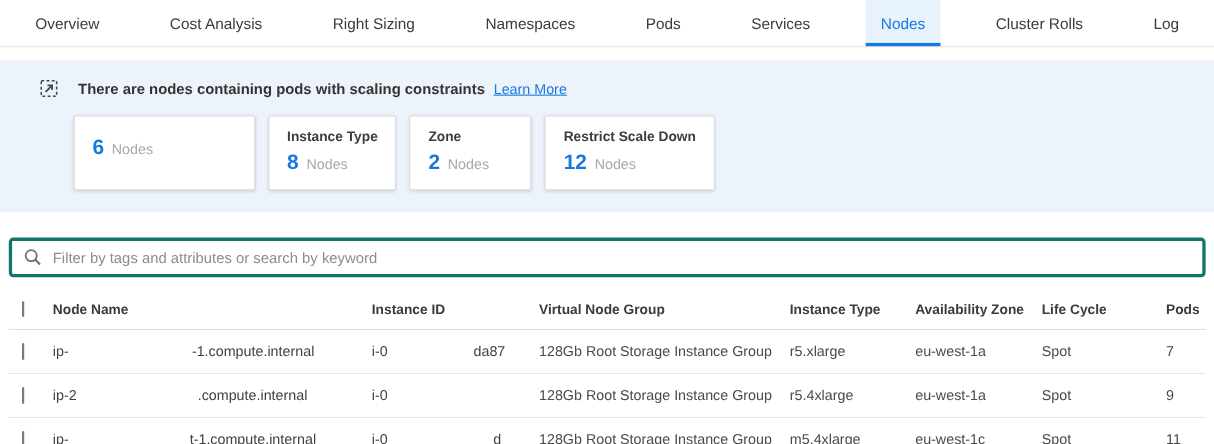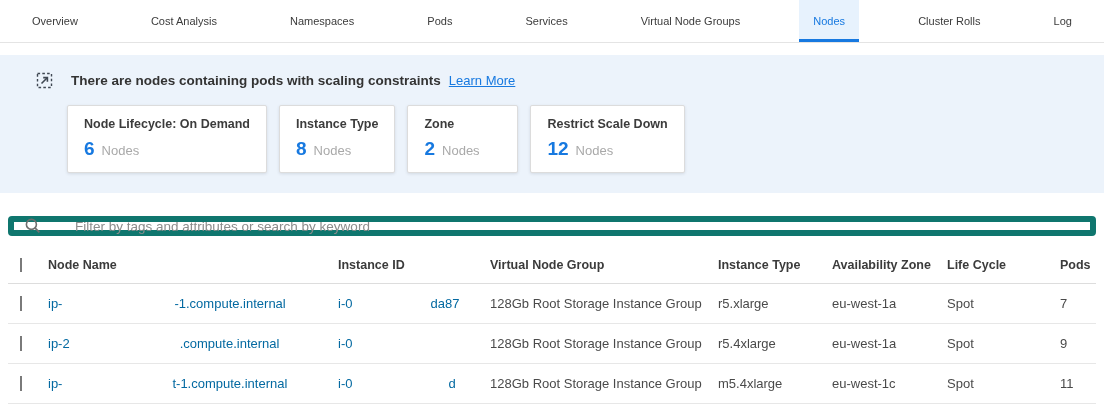--- a/index.html
+++ b/index.html
@@ -2,90 +2,89 @@
 <html><head>
 <meta charset="utf-8">
 <style>
   * { margin:0; padding:0; box-sizing:border-box; }
   html,body { width:1104px; height:404px; overflow:hidden; background:#fff;
     font-family:"Liberation Sans","DejaVu Sans",sans-serif; color:#3b3b3b; }
 
   
   .tabbar { display:flex; align-items:stretch; height:43px; border-bottom:1px solid #e4e4e4;
     justify-content:space-between; padding:0 18px; }
-  .tab { display:flex; align-items:center; padding:0 14px; font-size:11px; color:#3b3b3b;
+  .tab { display:flex; align-items:center; padding:0 14px; font-size:14px; color:#3b3b3b;
     cursor:pointer; border-bottom:3px solid transparent; border-top:3px solid transparent; white-space:nowrap; }
   .tab.active { background:#e7f2fd; color:#1779e0; border-bottom-color:#1779e0; }
 
   
   .panel { background:#ecf3fb; margin-top:12px; padding:17px 24px 20px 36px; }
   .panel-msg { display:flex; align-items:center; }
   .msg-icon { width:17px; height:17px; flex:0 0 17px; }
   .panel-msg .text { margin-left:18px; font-size:13.5px; font-weight:700; color:#333; }
   .panel-msg a { margin-left:8px; font-size:13px; color:#1779e0; text-decoration:underline; cursor:pointer; }
 
   .cards { display:flex; gap:12px; margin:16px 0 0 31px; }
   .card { background:#fff; border:1px solid #dcdcdc; border-radius:2px;
     box-shadow:0 1px 3px rgba(31,45,61,.12); padding:11px 16px 12px; }
   .card-title { font-size:12.5px; font-weight:700; color:#3c3c3c; white-space:nowrap; }
   .card-value { margin-top:7px; display:flex; align-items:baseline; }
   .card-value .num { font-size:19px; color:#1779e0; font-weight:600; }
   .card-value .unit { font-size:13px; color:#a9a9a9; margin-left:7px; }
 
   
   .main { padding:0 8px; }
-  .searchbox { margin-top:23px; height:20px; border:6px solid #0f766e; border-radius:4px;
-    display:flex; align-items:center; padding:0 10px; background:#fff;gap:24px; }
+  .searchbox { margin-top:23px; height:36px; border:3px solid #0f766e; border-radius:4px;
+    display:flex; align-items:center; padding:0 10px; background:#fff; }
   .searchbox svg { flex:0 0 18px; }
   .searchbox input { border:none; outline:none; flex:1; margin-left:9px; font-size:13.5px;
     font-family:inherit; color:#3b3b3b; background:transparent; }
   .searchbox input::placeholder { color:#8c8c8c; }
 
   .table { margin-top:10px; }
   .trow { display:grid; grid-template-columns:40px 290px 152px 228px 114px 115px 113px 1fr;
     align-items:center; position:relative; }
   .thead { height:38px; border-bottom:1px solid #dddddd; font-weight:700; font-size:12.5px; color:#3b3b3b; }
   .tdata { height:40px; border-bottom:1px solid #e7e7e7; font-size:13px; color:#4a4a4a; }
   .cell { overflow:hidden; white-space:nowrap; }
-  .blue { color:#0369a1; }
+  .blue { color:#404040; }
   .chk { width:16px; height:16px; border:1px solid #7a7a7a; border-radius:3px; background:#fff;
     margin-left:12px; cursor:pointer; }
   
   .gap { display:inline-block; position:relative; height:14px; vertical-align:middle; background:#fff; }
   .gap::before { content:""; position:absolute; left:-2px; right:-2px; top:-14px; height:5px; background:#fff; }
 </style>
 </head>
 <body>
 
 <nav class="tabbar">
   <div class="tab">Overview</div>
   <div class="tab">Cost Analysis</div>
+  <div class="tab">Right Sizing</div>
   <div class="tab">Namespaces</div>
   <div class="tab">Pods</div>
   <div class="tab">Services</div>
-  <div class="tab">Virtual Node Groups</div>
   <div class="tab active">Nodes</div>
   <div class="tab">Cluster Rolls</div>
   <div class="tab">Log</div>
 </nav>
 
 <section class="panel">
   <div class="panel-msg">
     <svg class="msg-icon" viewBox="0 0 17 17">
       <rect x="1.5" y="1.5" width="14" height="14" fill="none" stroke="#3f4752" stroke-width="1.4" stroke-dasharray="2.6 2.2"></rect>
       <path d="M5.5 11.5 L11 6" stroke="#3f4752" stroke-width="1.6" fill="none"></path>
       <path d="M7.2 5.6 L11.4 5.6 L11.4 9.8" fill="none" stroke="#3f4752" stroke-width="1.6"></path>
     </svg>
     <span class="text">There are nodes containing pods with scaling constraints</span>
     <a>Learn More</a>
   </div>
 
   <div class="cards">
     <div class="card" style="min-width:165px;">
-      <div class="card-title">Node Lifecycle: On Demand</div>
       <div class="card-value">
         <span class="num">6</span>
         <span class="unit">Nodes</span>
       </div>
     </div>
     <div class="card" style="min-width:110px;">
       <div class="card-title">Instance Type</div>
       <div class="card-value">
         <span class="num">8</span>
         <span class="unit">Nodes</span>

